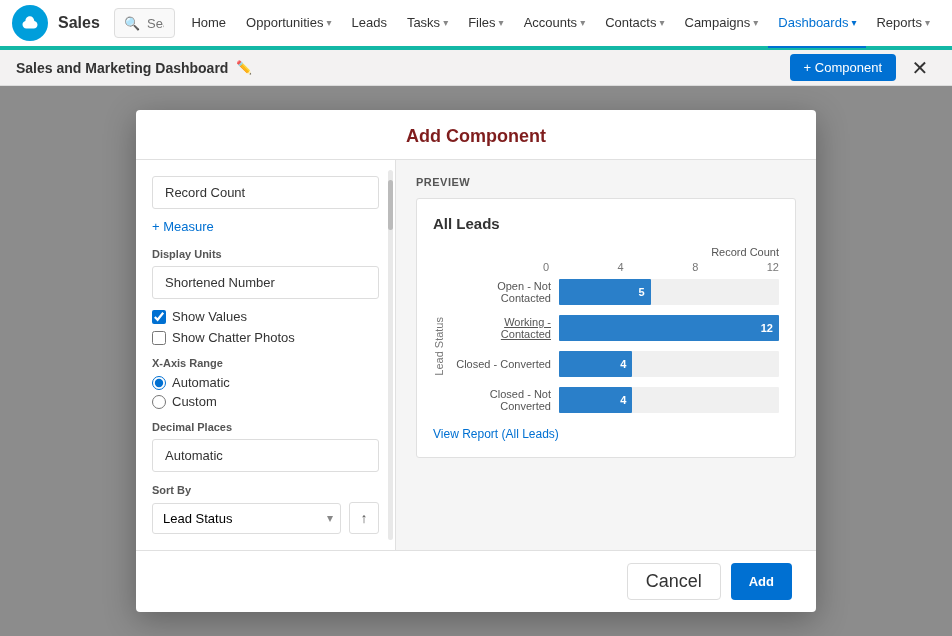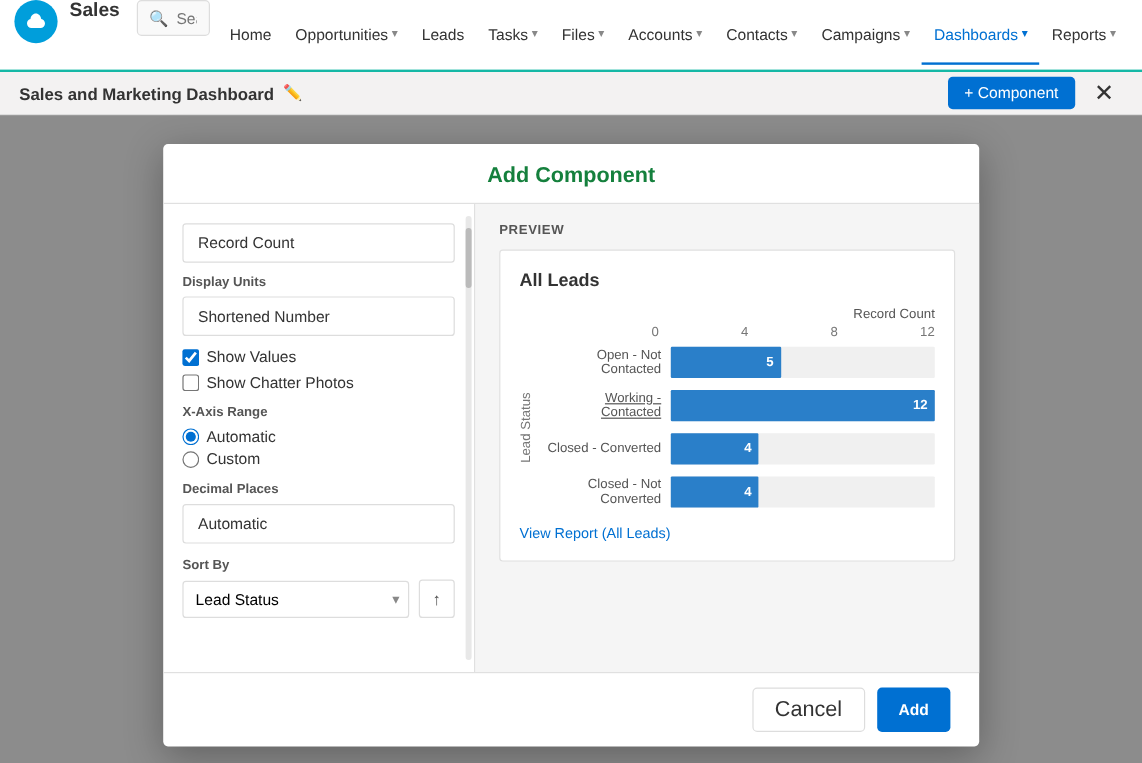--- a/index.html
+++ b/index.html
@@ -1,21 +1,21 @@
 <!DOCTYPE html>
 <html><head>
   <meta charset="utf-8">
   <style>
     * { box-sizing: border-box; margin: 0; padding: 0; }
     body { font-family: 'Salesforce Sans', Arial, sans-serif; font-size: 13px; background: #f3f3f3; width: 952px; height: 636px; overflow: hidden; }
   </style>
 </head>
 <body>
 
-<div style="background:#fff; border-bottom:2px solid #14b8a6; height:60px; display:flex; padding:0 12px; gap:6px;">
+<div style="background:#fff; border-bottom:4px solid #14b8a6; height:50px; display:flex; align-items:center; padding:0 12px; gap:6px;">
   <div style="width:36px; height:36px; background:#009edb; border-radius:50%; display:flex; align-items:center; justify-content:center; flex-shrink:0; margin-right:4px;">
     <svg width="20" height="20" viewBox="0 0 48 48">
       <path fill="white" d="M24 8C18 8 13 13 13 19c-4 1-7 4.5-7 8.5C6 33 10 37 15 37h18c5 0 9-4 9-9 0-4.5-3.2-8.2-7.5-9C33.5 12.5 29 8 24 8z"></path>
     </svg>
   </div>
   <span style="font-size:16px; font-weight:bold; color:#333; margin-right:8px;">Sales</span>
 
   <div style="display:flex; align-items:center; border:1px solid #ddd; border-radius:4px; height:30px; padding:0 10px; background:#f9f9f9; width:300px; margin:0 auto;">
     <span style="color:#888; margin-right:6px; font-size:13px;">🔍</span>
     <input type="text" style="border: none; background: transparent; outline: none; font-size: 13px; width: 100%;" placeholder="Search...">
@@ -46,35 +46,36 @@
   </div>
 </div>
 
 <div style="position:relative; background:#c8c8c8; height:550px;">
 
   <div style="position:absolute; top:0; left:0; width:100%; height:100%; background:rgba(80,80,80,0.5); display:flex; align-items:center; justify-content:center; z-index:10;">
 
     <div style="background:#fff; border-radius:4px; width:680px; box-shadow:0 8px 32px rgba(0,0,0,0.3); display:flex; flex-direction:column;">
 
       <div style="padding:16px 24px 12px; border-bottom:1px solid #e0e0e0; text-align:center;">
-        <span style="font-size:18px; font-weight:600; color:#15803d;">Add Component</span>
+        <span style="font-size:18px; font-weight:600; color:#7f1d1d;">Add Component</span>
       </div>
 
       <div style="display:flex; min-height:390px;">
 
         <div style="width:260px; border-right:1px solid #e0e0e0; padding:16px 16px 16px 16px; overflow-y:auto; position:relative;">
 
           <div style="position:absolute; right:2px; top:10px; bottom:10px; width:5px; background:#e8e8e8; border-radius:3px;">
             <div style="width:5px; height:50px; background:#bbb; border-radius:3px; margin-top:10px;"></div>
           </div>
 
           <div style="border:1px solid #ddd; border-radius:3px; padding:8px 12px; margin-bottom:10px; font-size:13px; color:#333; background:#fff; cursor:pointer;">
             <span>Record Count</span>
           </div>
 
+          <a style="color:#0070d2; font-size:13px; cursor:pointer; margin-bottom:14px; display:block; text-decoration:none;">+ Measure</a>
 
           <div style="font-size:11px; color:#555; font-weight:600; margin-bottom:6px; margin-top:6px;">Display Units</div>
 
           <div style="border:1px solid #ddd; border-radius:3px; padding:8px 12px; margin-bottom:10px; font-size:13px; color:#333; background:#fff; cursor:pointer;">
             <span>Shortened Number</span>
           </div>
 
           <label style="display:flex; align-items:center; gap:6px; margin-bottom:6px; font-size:13px; color:#333; cursor:pointer;">
             <input type="checkbox" checked="" style="accent-color: rgb(0, 112, 210); width: 14px; height: 14px;">
             <span>Show Values</span>

